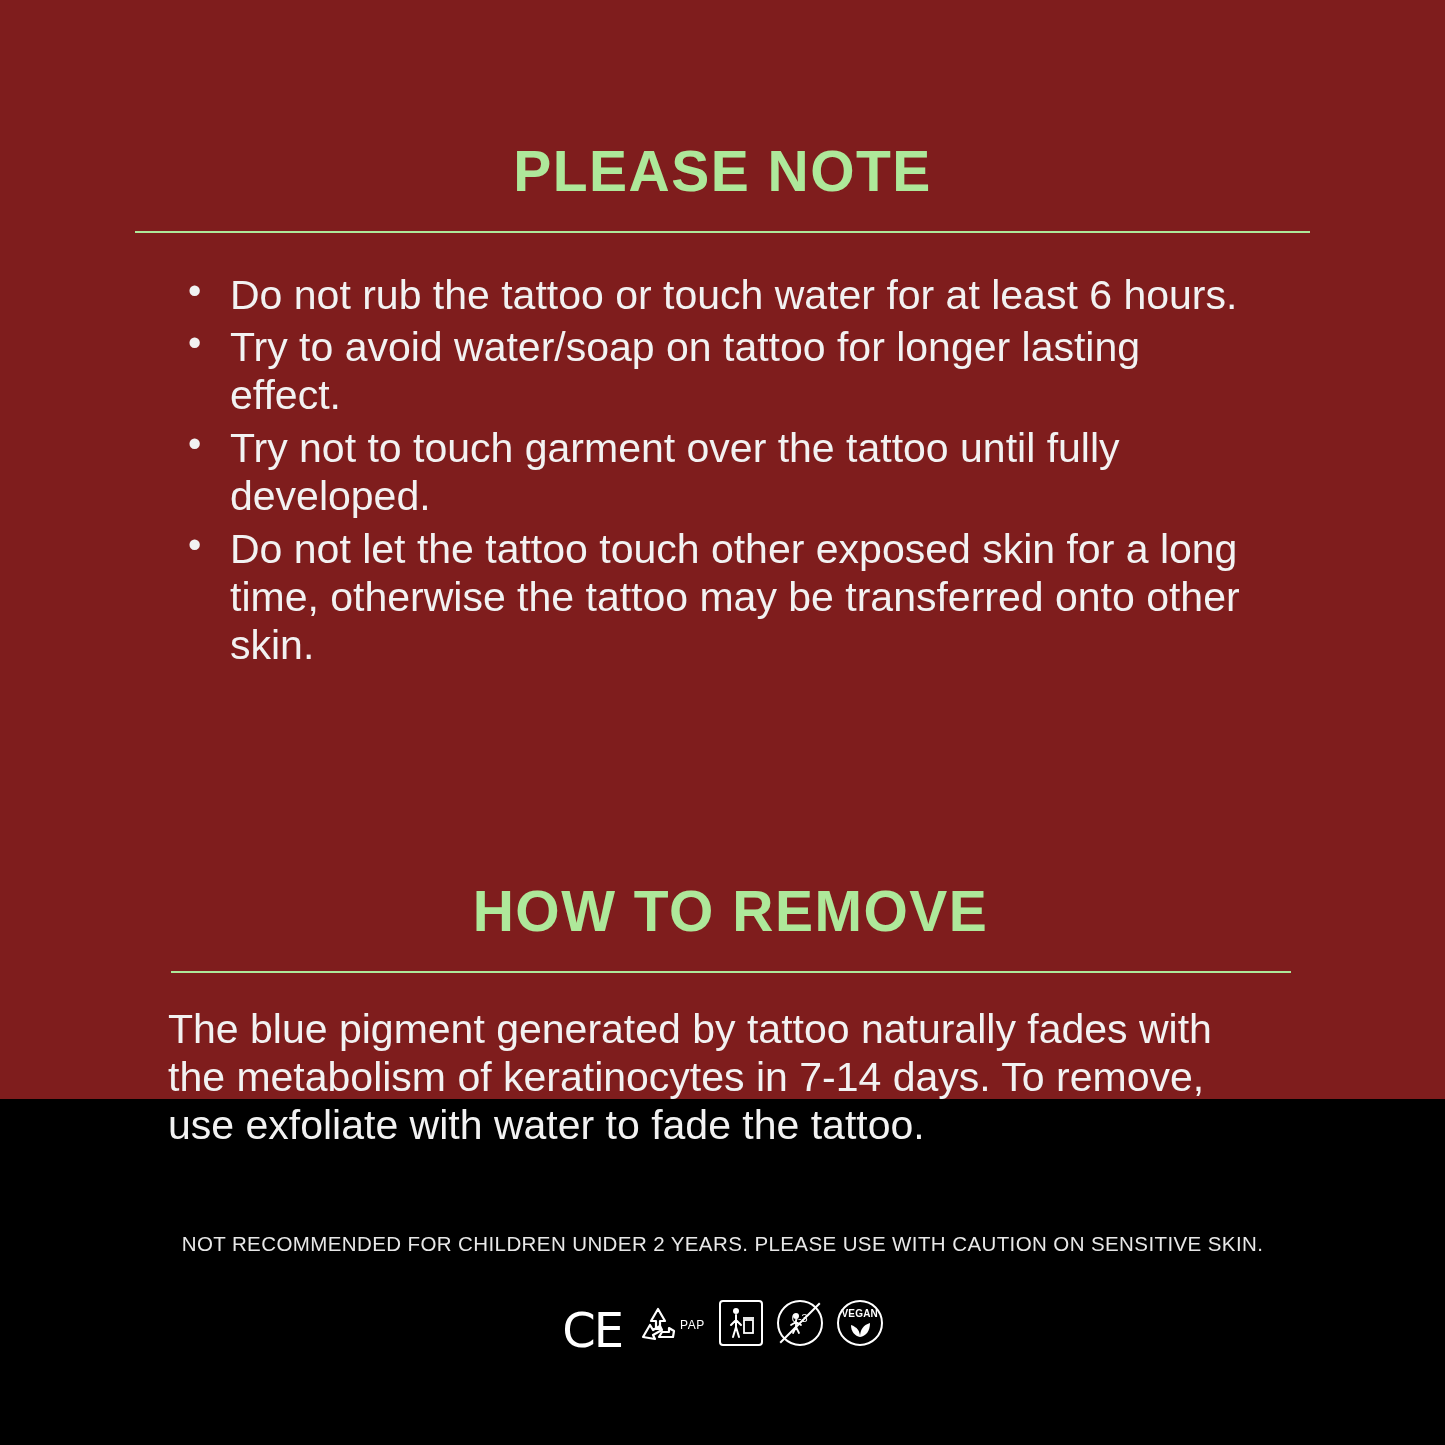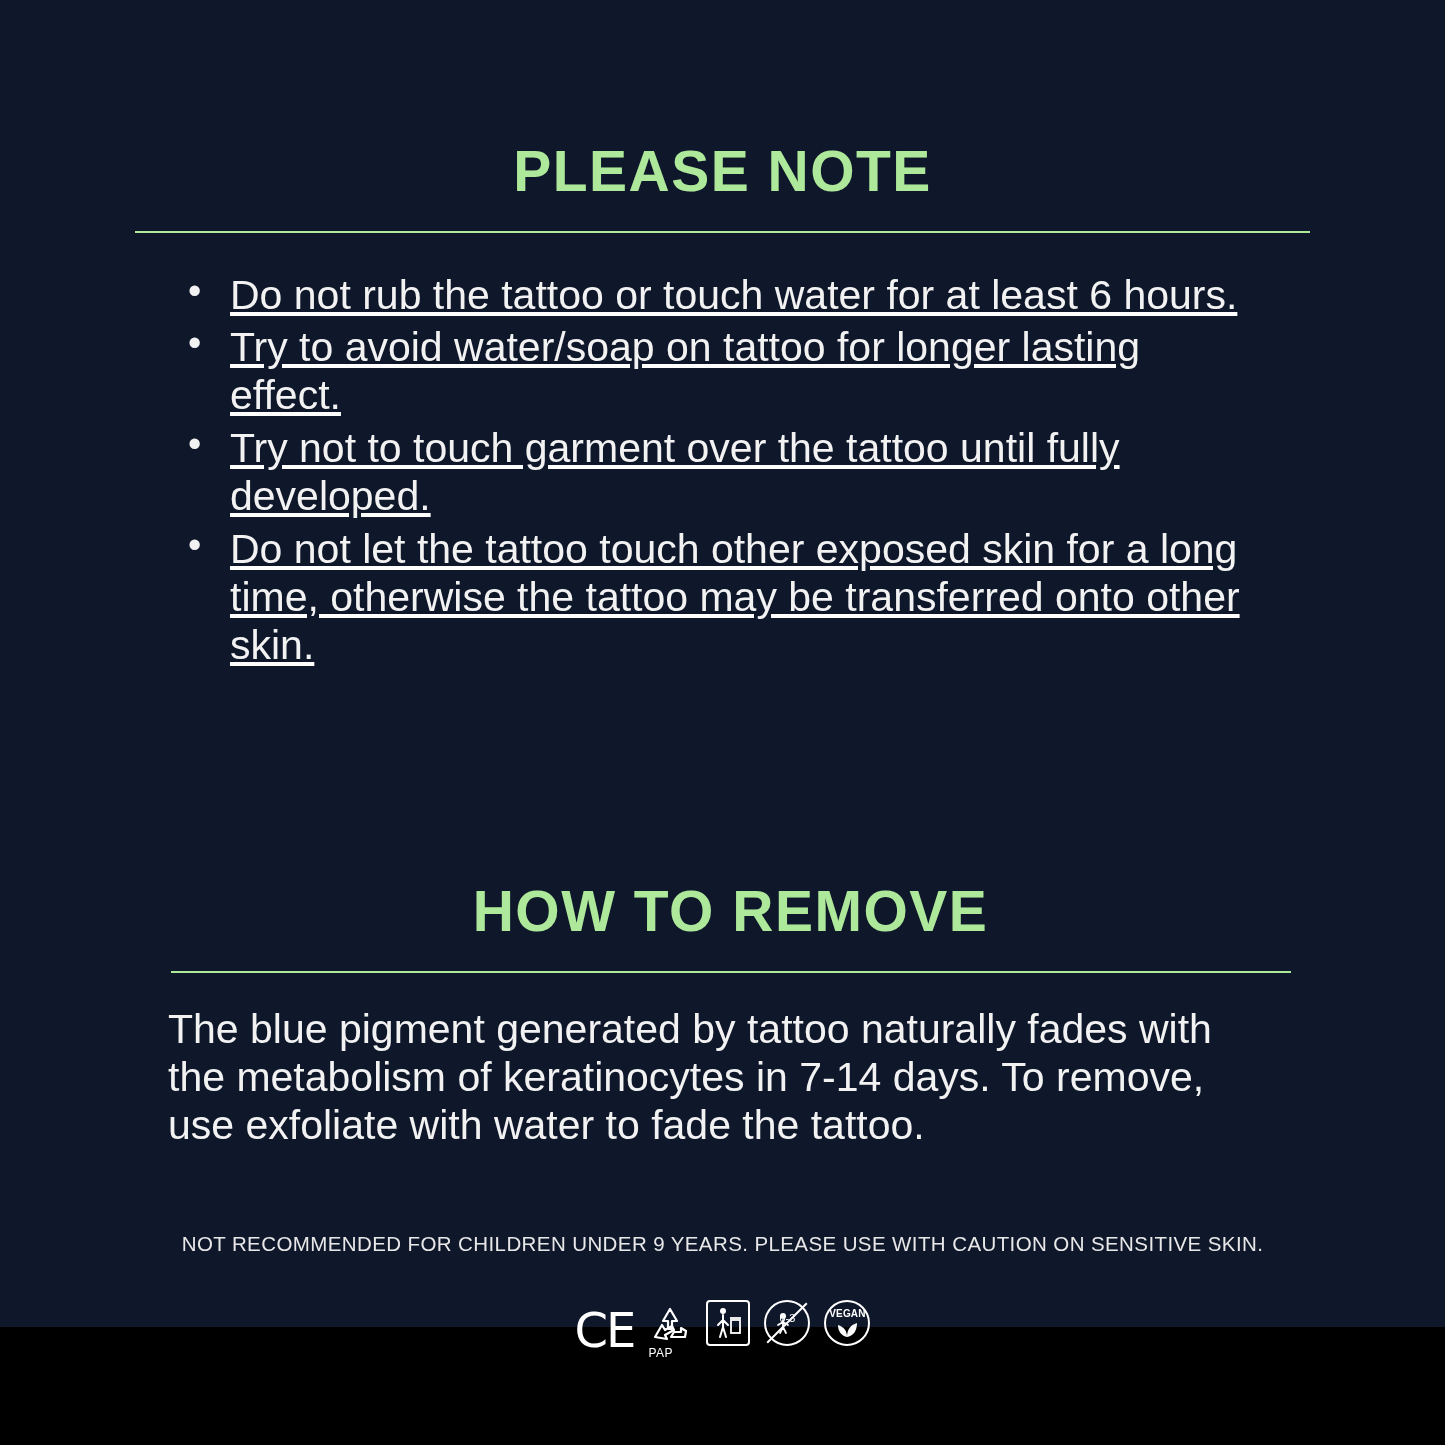--- a/index.html
+++ b/index.html
@@ -11,22 +11,22 @@
     width: 1445px;
     height: 1445px;
     overflow: hidden;
     font-family: "Liberation Sans", sans-serif;
     color: #ffffff;
     -webkit-font-smoothing: antialiased;
   }
   .page {
     position: relative;
     width: 1445px;
-    height: 1327px;
-    background: #0f172a;
+    height: 1099px;
+    background: #7f1d1d;
     box-sizing: border-box;
   }
 
   
   .section-note {
     position: absolute;
     top: 140px;
     left: 0;
     width: 100%;
   }
@@ -47,21 +47,20 @@
     width: 1175px;
   }
   .rule-remove {
     width: 1120px;
   }
 
   ul.bullets {
     list-style: none;
     margin: 38px 0 16px 0;
     padding: 0 190px 0 180px;
-    text-decoration: underline;
   }
   ul.bullets li {
     position: relative;
     color: #f2f2f2;
     font-size: 41px;
     line-height: 1.18;
     padding-left: 50px;
     margin-bottom: 4px;
     font-weight: 300;
   }
@@ -121,22 +120,22 @@
   }
   .ce-mark {
     font-size: 48px;
     line-height: 1;
     letter-spacing: -2px;
     font-family: "DejaVu Sans", sans-serif;
     margin-top: 6px;
   }
   .pap-wrap {
     display: flex;
-    flex-direction: column;
-    align-items: flex-start;
+    flex-direction: row;
+    align-items: center;
     margin-top: 4px;
   }
   .pap-label {
     font-size: 12px;
     margin-top: 2px;
     letter-spacing: 0.5px;
   }
   .circle-icon {
     width: 46px;
     height: 46px;
@@ -198,21 +197,21 @@
       <li>Do not let the tattoo touch other exposed skin for a long time, otherwise the tattoo may be transferred onto other skin.</li>
     </ul>
   </div>
 
   <div class="section-remove">
     <div class="heading">HOW TO REMOVE</div>
     <div class="rule rule-remove"></div>
     <p class="para">The blue pigment generated by tattoo naturally fades with the metabolism of keratinocytes in 7-14 days. To remove, use exfoliate with water to fade the tattoo.</p>
   </div>
 
-  <div class="disclaimer">NOT RECOMMENDED FOR CHILDREN UNDER 9 YEARS. PLEASE USE WITH CAUTION ON SENSITIVE SKIN.</div>
+  <div class="disclaimer">NOT RECOMMENDED FOR CHILDREN UNDER 2 YEARS. PLEASE USE WITH CAUTION ON SENSITIVE SKIN.</div>
 
   <div class="icons">
 
     <div class="icon-box">
       <div class="ce-mark">CE</div>
     </div>
 
     <div class="icon-box pap-wrap">
       <svg width="44" height="40" viewBox="0 0 44 40">
         <g fill="none" stroke="#ffffff" stroke-width="2.2" stroke-linejoin="round">

